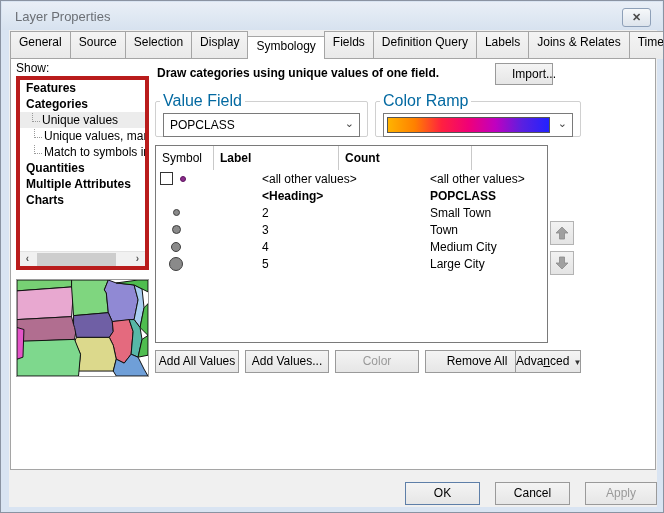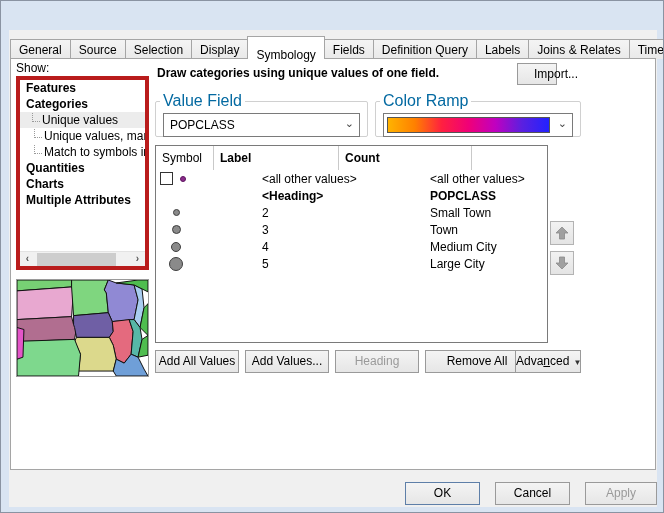--- a/index.html
+++ b/index.html
@@ -17,25 +17,25 @@
                background:linear-gradient(#f6f8fa,#dde4ec); border:1px solid #8ea0b8;
                border-radius:3px; text-align:center; line-height:17px; font-size:11px;
                font-weight:bold; color:#4a4a4a; cursor:default; }
 
   
   .client { position:absolute; left:8px; top:29px; width:648px; height:477px; background:#f0f0f0; }
 
   
   .tabstrip { position:absolute; left:1px; top:6px; right:1px; height:23px;
               display:flex; align-items:flex-end; }
-  .tab { height:20px; padding:3px 8px 3px; background:linear-gradient(#f4f4f4,#e9e9e9);
+  .tab { height:28px; padding:3px 8px 3px; background:linear-gradient(#f4f4f4,#e9e9e9);
          border:1px solid #a5a5a5; border-bottom:none; margin-left:-1px;
          font-size:12px; white-space:nowrap; cursor:default; }
   .tab:first-child { margin-left:0; }
-  .tab.active { height:23px; background:#fff; position:relative; z-index:3; padding-top:11px; }
+  .tab.active { height:23px; background:#fff; position:relative; z-index:3; padding-top:2px; }
 
   .tabpage { position:absolute; left:1px; top:28px; width:646px; height:412px;
              background:#fff; border:1px solid #a5a5a5; z-index:2; }
 
   
   .show-label { position:absolute; left:5px; top:2px; }
   .tree-box { position:absolute; left:5px; top:17px; width:133px; height:194px;
               background:#fff; border:4px solid #b91c1c; overflow:hidden; }
   .tree-item { height:16px; line-height:16px; padding-left:6px; white-space:nowrap; cursor:default; }
   .tree-item.bold { font-weight:bold; }
@@ -51,21 +51,21 @@
   .hs-thumb { position:absolute; left:17px; top:1px; width:79px; height:13px; background:#cdcdcd; }
 
   .map-preview { position:absolute; left:5px; top:220px; width:133px; height:98px;
                  border:1px solid #9a9a9a; background:#fff; }
   .map-preview svg { display:block; width:100%; height:100%; }
 
   
   .desc { position:absolute; left:146px; top:7px; font-weight:bold; font-size:12px; }
   .btn { background:linear-gradient(#f4f4f4,#e6e6e6); border:1px solid #9a9a9a;
          font-family:"Liberation Sans",sans-serif; font-size:12px; text-align:center; cursor:default; }
-  .import-btn { position:absolute; left:506px; top:4px; width:40px; height:22px; line-height:20px;padding-left:16px; }
+  .import-btn { position:absolute; left:484px; top:4px; width:58px; height:22px; line-height:20px;padding-left:16px; }
 
   fieldset { position:absolute; border:1px solid #d0d0d0; border-radius:2px; }
   fieldset legend { font-size:16px; padding:0 3px; margin-left:4px; color:#0369a1; }
   .fs-valuefield { left:144px; top:33px; width:213px; height:45px; }
   .fs-colorramp  { left:364px; top:33px; width:206px; height:45px; }
 
   .combo { position:absolute; background:#fff; border:1px solid #7a7a7a; height:24px; }
   .combo-valuefield { left:7px; top:3px; width:197px; }
   .combo-text { position:absolute; left:6px; top:4px; font-size:12px; }
   .combo-chevron { position:absolute; right:5px; top:3px; color:#444; font-size:11px; }
@@ -114,20 +114,24 @@
   .footer-btn { position:absolute; width:75px; height:23px; line-height:21px; }
   .ok-btn { left:396px; top:452px; border:1px solid #5e7fa8; }
   .cancel-btn { left:486px; top:452px; }
   .apply-btn { left:576px; top:452px; width:72px; color:#9a9a9a; }
 </style>
 </head>
 <body>
 
 <div class="dialog">
 
+  <div class="titlebar">
+    <span class="title-text">Layer Properties</span>
+    <span class="close-btn">✕</span>
+  </div>
 
   <div class="client">
 
     <div class="tabstrip">
       <div class="tab">General</div>
       <div class="tab">Source</div>
       <div class="tab">Selection</div>
       <div class="tab">Display</div>
       <div class="tab active">Symbology</div>
       <div class="tab">Fields</div>
@@ -142,22 +146,22 @@
 
       <div class="show-label">Show:</div>
 
       <div class="tree-box">
         <div class="tree-item bold">Features</div>
         <div class="tree-item bold">Categories</div>
         <div class="tree-item child selected"><span class="twig"></span><span>Unique values</span></div>
         <div class="tree-item child"><span class="twig"></span><span>Unique values, many</span></div>
         <div class="tree-item child"><span class="twig"></span><span>Match to symbols in a</span></div>
         <div class="tree-item bold">Quantities</div>
+        <div class="tree-item bold">Multiple Attributes</div>
         <div class="tree-item bold">Charts</div>
-        <div class="tree-item bold">Multiple Attributes</div>
         <div class="hscroll">
           <span class="hs-arrow hs-left">‹</span>
           <span class="hs-thumb"></span>
           <span class="hs-arrow hs-right">›</span>
         </div>
       </div>
 
       <div class="map-preview">
         <svg viewBox="0 0 132 97" preserveAspectRatio="none">
           <g stroke="#111" stroke-width="1" stroke-linejoin="round">
@@ -274,21 +278,21 @@
         </svg>
       </div>
       <div class="move-btn move-down">
         <svg width="14" height="14" viewBox="0 0 14 14">
           <path d="M7 13 L1 7 L4.5 7 L4.5 1 L9.5 1 L9.5 7 L13 7 Z" fill="#a0a0a0" stroke="#8a8a8a" stroke-width="0.8"></path>
         </svg>
       </div>
 
       <button class="btn action-btn ab-0">Add All Values</button>
       <button class="btn action-btn ab-1">Add Values...</button>
-      <button class="btn action-btn ab-2" disabled="">Heading</button>
+      <button class="btn action-btn ab-2" disabled="">Color</button>
       <button class="btn action-btn ab-3">Remove All</button>
       <button class="btn action-btn ab-4"><span>Adva</span><span class="accel">n</span><span>ced</span><span class="dd-arrow">▼</span></button>
 
     </div>
 
     <button class="btn footer-btn ok-btn">OK</button>
     <button class="btn footer-btn cancel-btn">Cancel</button>
     <button class="btn footer-btn apply-btn" disabled="">Apply</button>
 
   </div>

